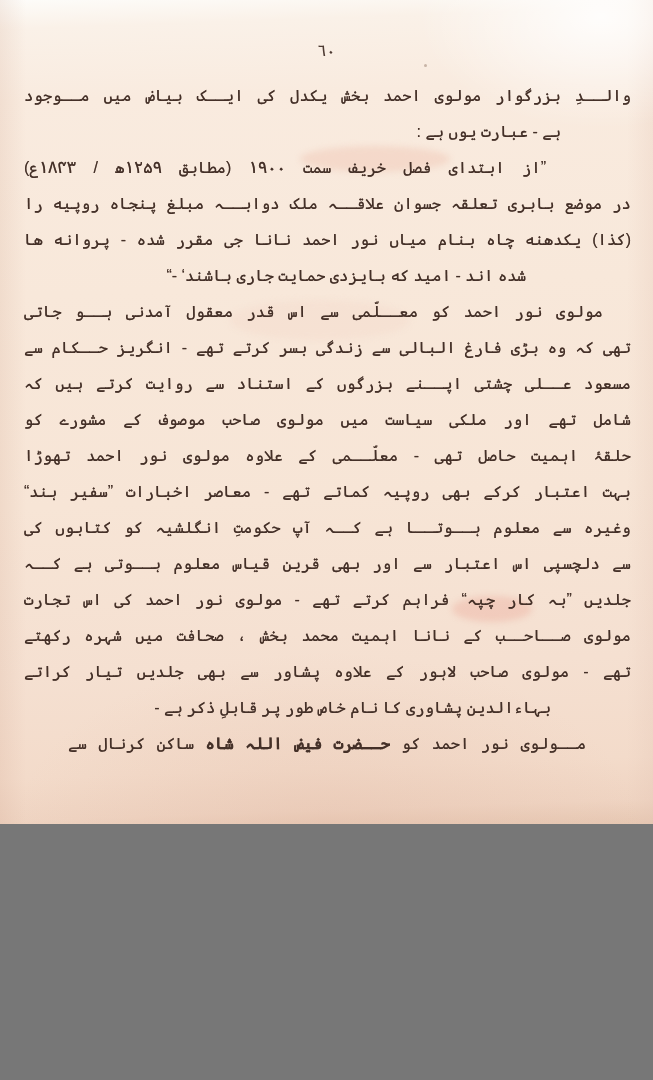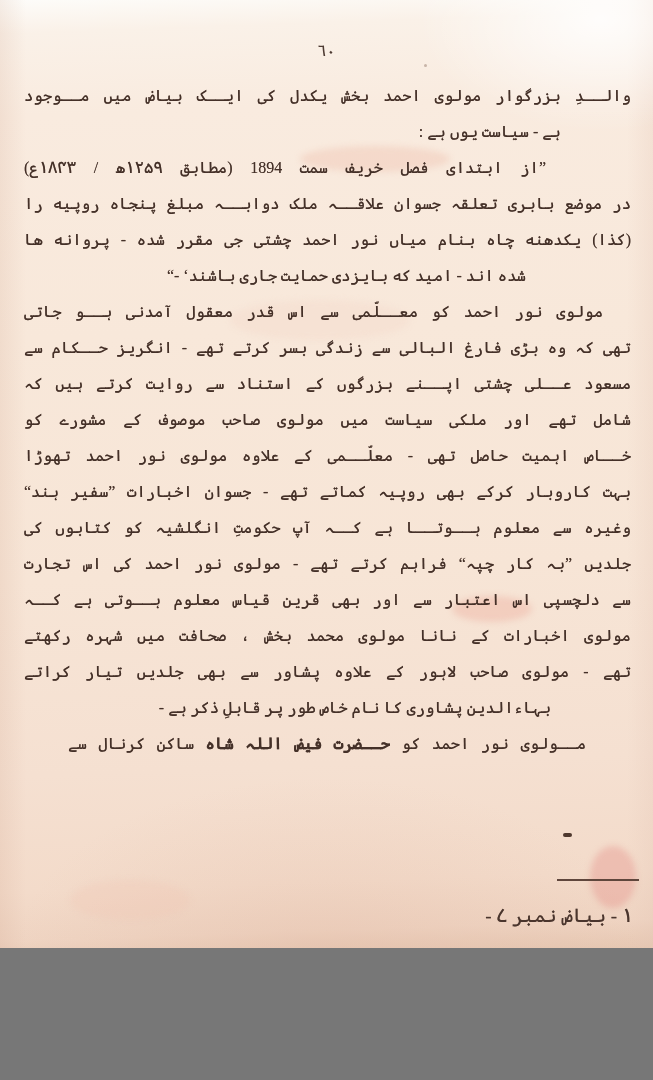--- a/index.html
+++ b/index.html
@@ -1,20 +1,20 @@
 <!DOCTYPE html>
 <html lang="ur"><head>
 <meta charset="utf-8">
 <style>
   html,body{margin:0;padding:0;background:#777;}
   .scan{
     position:relative;
-    width:653px;height:948px;
+    width:653px;height:824px;
     overflow:hidden;
-    font-family:Liberation Serif, serif;
+    font-family:Liberation Sans, sans-serif;
     background:
       radial-gradient(ellipse 260px 160px at 92% 2%, rgba(255,255,255,.85), rgba(255,255,255,0) 70%),
       radial-gradient(ellipse 420px 240px at 50% 101%, rgba(216,168,146,.22), rgba(216,168,146,0) 75%),
       linear-gradient(90deg, rgba(196,146,122,.14) 0%, rgba(196,146,122,0) 4%, rgba(196,146,122,0) 96%, rgba(227,196,180,.25) 100%),
       linear-gradient(178deg,
         #fdfcf9 0%, #faf1e8 3.5%, #f9ebdf 12%,
         #f8e8da 35%, #f7e5d6 60%, #f5e0d1 80%,
         #f3dbca 92%, #efd4c2 97%, #e6c7b2 100%);
   }
   .pageno{
@@ -75,35 +75,35 @@
   <div class="speck k1"></div>
   <div class="speck k2"></div>
   <div class="speck k3"></div>
   <div class="speck k4"></div>
   <div class="speck k5"></div>
 
   <div class="pageno">٦٠</div>
 
   <div class="text-block">
     <div class="line j">والــدِ بزرگوار مولوی احمد بخش یکدل کی ایــک بیاض میں مــوجود</div>
-    <div class="line end ind70">ہے - سیاست یوں ہے :</div>
-    <div class="line j ind85">”از ابتدای فصل خریف سمت 1894 (مطابق ۱۲۵۹ھ / ۱۸۴۳ع)</div>
+    <div class="line end ind70">ہے - عبارت یوں ہے :</div>
+    <div class="line j ind85">”از ابتدای فصل خریف سمت ۱۹۰۰ (مطابق ۱۲۵۹ھ / ۱۸۴۳ع)</div>
     <div class="line j">در موضع بابری تعلقہ جسوان علاقــہ ملک دوابــہ مبلغ پنجاه روپیه را</div>
-    <div class="line j">(کذا) یکدهنه چاه بنام میاں نور احمد چشتی جی مقرر شده - پروانه ها</div>
+    <div class="line j">(کذا) یکدهنه چاه بنام میاں نور احمد نانا جی مقرر شده - پروانه ها</div>
     <div class="line end ind105">شده اند - امید که بایزدی حمایت جاری باشند‘ -“</div>
     <div class="line j ind28">مولوی نور احمد کو معــلّمی سے اس قدر معقول آمدنی ہــو جاتی</div>
     <div class="line j">تھی کہ وہ بڑی فارغ البالی سے زندگی بسر کرتے تھے - انگریز حــکام سے</div>
     <div class="line j">مسعود عــلی چشتی اپــنے بزرگوں کے استناد سے روایت کرتے ہیں کہ</div>
     <div class="line j">شامل تھے اور ملکی سیاست میں مولوی صاحب موصوف کے مشورے کو</div>
-    <div class="line j">خــاص اہمیت حاصل تھی - معلّــمی کے علاوہ مولوی نور احمد تھوڑا</div>
-    <div class="line j">بہت کاروبار کرکے بھی روپیہ کماتے تھے - جسوان اخبارات ”سفیر ہند“</div>
+    <div class="line j">حلقۂ اہمیت حاصل تھی - معلّــمی کے علاوہ مولوی نور احمد تھوڑا</div>
+    <div class="line j">بہت اعتبار کرکے بھی روپیہ کماتے تھے - معاصر اخبارات ”سفیر ہند“</div>
     <div class="line j">وغیرہ سے معلوم ہــوتــا ہے کــہ آپ حکومتِ انگلشیہ کو کتابوں کی</div>
+    <div class="line j">سے دلچسپی اس اعتبار سے اور بھی قرین قیاس معلوم ہــوتی ہے کــہ</div>
     <div class="line j">جلدیں ”بہ کار چپہ“ فراہم کرتے تھے - مولوی نور احمد کی اس تجارت</div>
-    <div class="line j">سے دلچسپی اس اعتبار سے اور بھی قرین قیاس معلوم ہــوتی ہے کــہ</div>
-    <div class="line j">مولوی اخبارات کے نانا مولوی محمد بخش ، صحافت میں شہرہ رکھتے</div>
+    <div class="line j">مولوی صــاحــب کے نانا اہمیت محمد بخش ، صحافت میں شہرہ رکھتے</div>
     <div class="line j">تھے - مولوی صاحب لاہور کے علاوہ پشاور سے بھی جلدیں تیار کراتے</div>
     <div class="line end ind80">بہاءالدین پشاوری کا نام خاص طور پر قابلِ ذکر ہے -</div>
     <div class="line j ind45"><span>مــولوی نور احمد کو </span><span class="b">حــضرت فیض اللہ شاہ</span><span> ساکن کرنال سے</span></div>
   </div>
 
   <div class="fn-divider"></div>
   <div class="footnote">۱ - بیاض نمبر ۷ -</div>
 
 </div>
 

